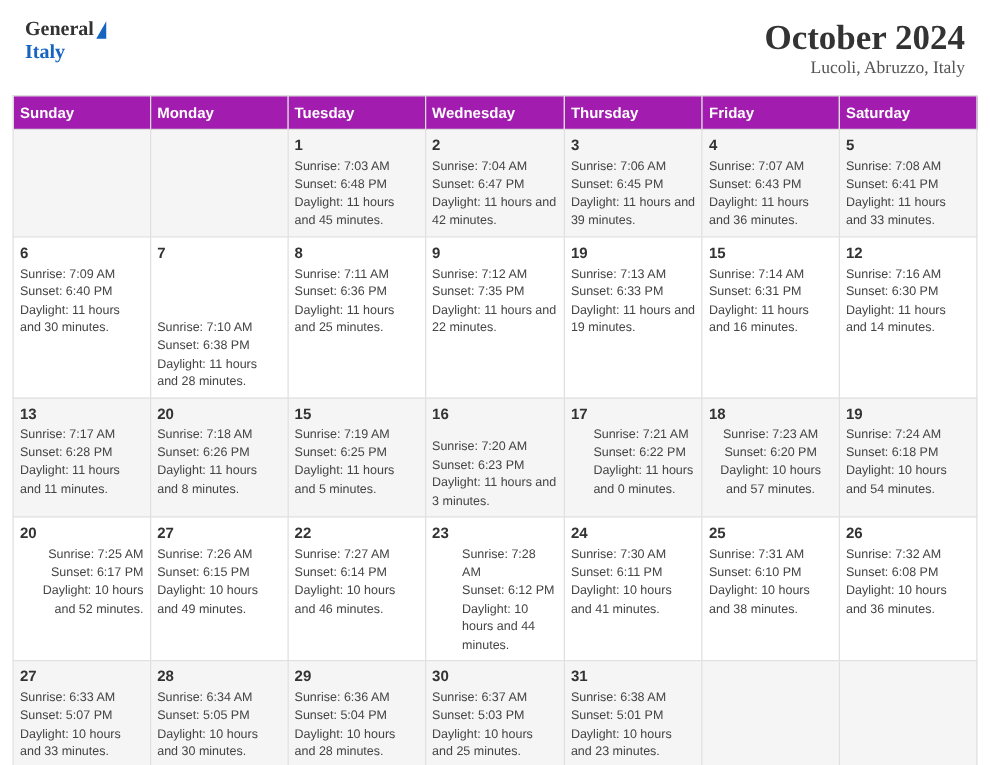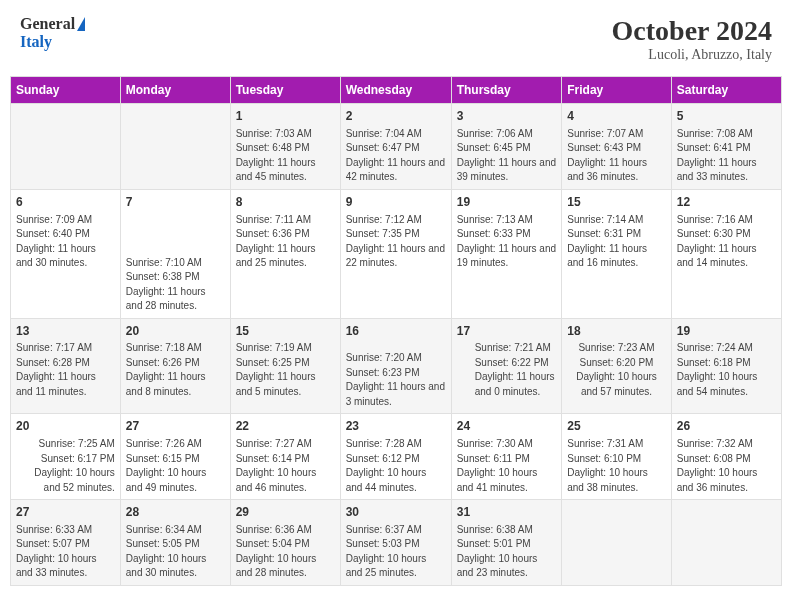--- a/index.html
+++ b/index.html
@@ -261,21 +261,21 @@
 Daylight: 10 hours and 49 minutes.</div>
         </td>
         <td>
           <span class="day-num">22</span>
           <div class="day-info" style="white-space: pre-line;">Sunrise: 7:27 AM
 Sunset: 6:14 PM
 Daylight: 10 hours and 46 minutes.</div>
         </td>
         <td>
           <span class="day-num">23</span>
-          <div class="day-info" style="white-space: pre-line;">Sunrise: 7:28 AM
+          <div class="day-info" style="white-space: pre-line; margin-left: 24px;">Sunrise: 7:28 AM
 Sunset: 6:12 PM
 Daylight: 10 hours and 44 minutes.</div>
         </td>
         <td>
           <span class="day-num">24</span>
           <div class="day-info" style="white-space: pre-line;">Sunrise: 7:30 AM
 Sunset: 6:11 PM
 Daylight: 10 hours and 41 minutes.</div>
         </td>
         <td>

